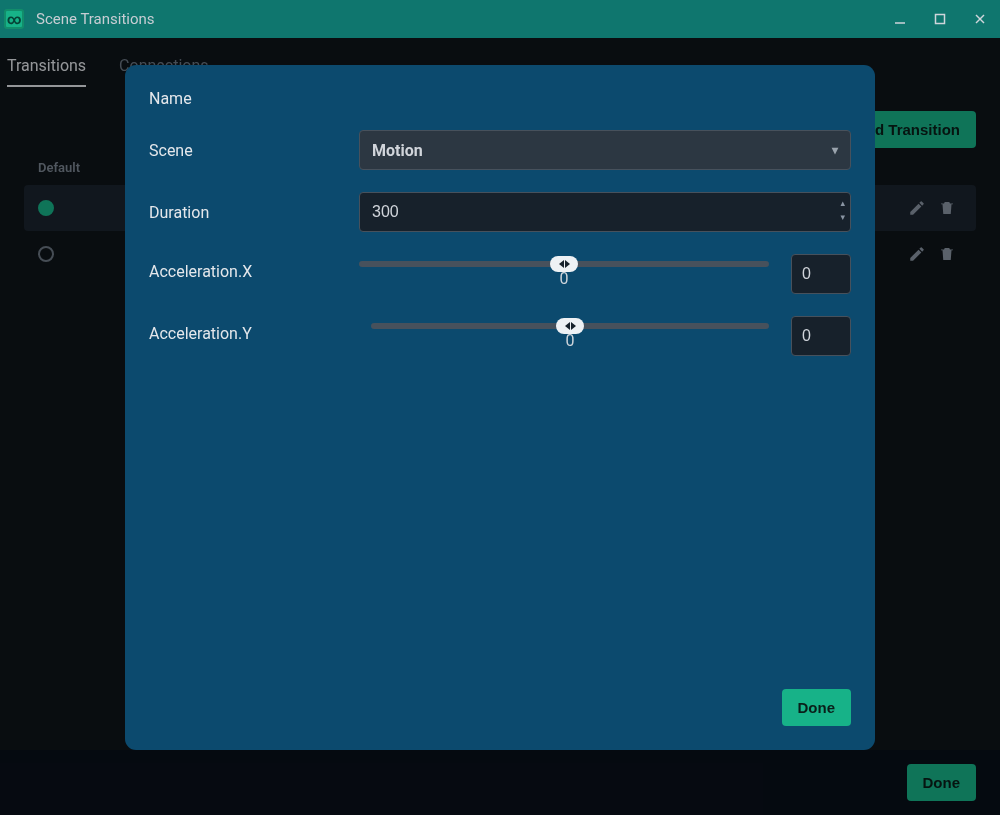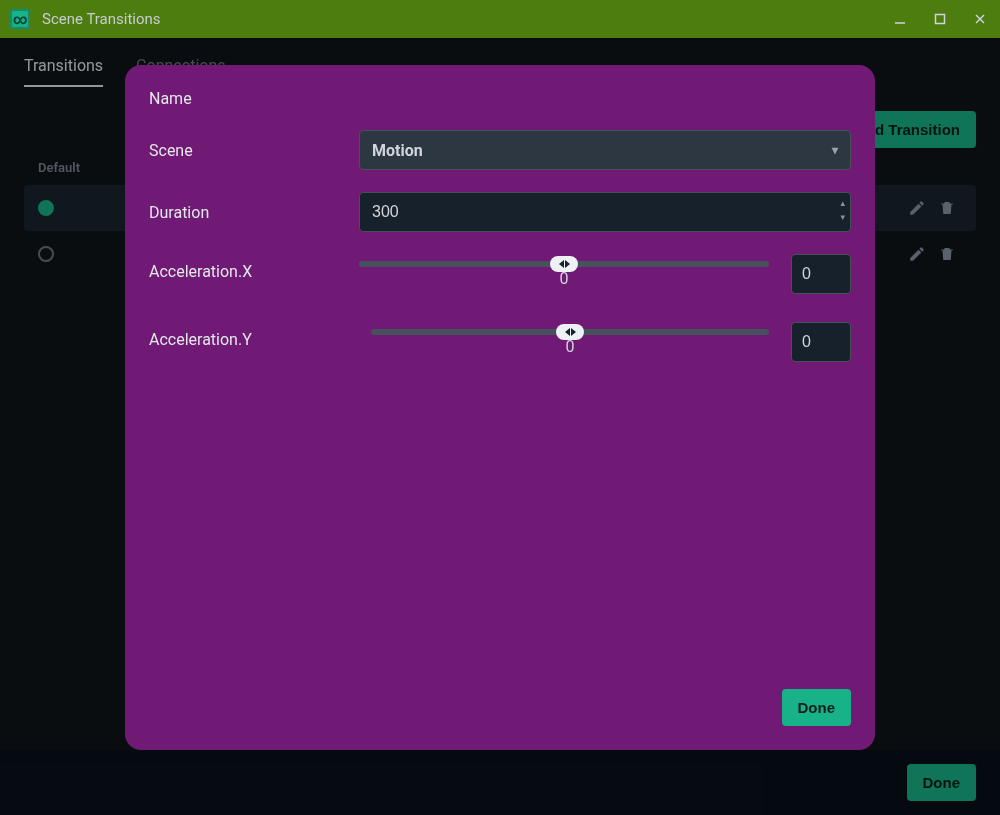--- a/index.html
+++ b/index.html
@@ -8,24 +8,24 @@
     font-family: -apple-system, BlinkMacSystemFont, "Segoe UI", Roboto, "Helvetica Neue", Arial, sans-serif;
     background: #0e1419;
     color: #d1d5db;
     font-size: 15px;
     position: relative;
   }
 
   
   .titlebar {
     height: 38px;
-    background: #4d7c0f;
-    display: flex;
-    align-items: center;
-    padding-left: 10px;
+    background: #0f766e;
+    display: flex;
+    align-items: center;
+    padding-left: 4px;
   }
   .titlebar .app-icon {
     width: 20px; height: 20px;
     background: #17b288;
     border-radius: 3px;
     display: flex; align-items: center; justify-content: center;
     margin-right: 12px;
     border: 2px solid #128d6b;
   }
   .titlebar .app-icon:before {
@@ -51,21 +51,21 @@
   
   .window-body {
     height: calc(100% - 38px);
     display: flex;
     flex-direction: column;
     background: #0e1419;
   }
   .tabs {
     display: flex;
     gap: 33px;
-    padding: 18px 24px 0 24px;
+    padding: 18px 24px 0 7px;
   }
   .tab {
     font-size: 16px;
     color: #6c7783;
     padding-bottom: 10px;
     cursor: pointer;
   }
   .tab.active {
     color: #e4e7eb;
     border-bottom: 2px solid #e4e7eb;
@@ -130,22 +130,22 @@
     position: absolute;
     top: 38px; left: 0; right: 0; bottom: 0;
     background: rgba(0,0,0,0.35);
   }
   .modal {
     position: absolute;
     left: 125px;
     top: 65px;
     width: 750px;
     height: 685px;
-    background: #701a75;
-    border-radius: 16px;
+    background: #0c4a6e;
+    border-radius: 11px;
     display: flex;
     flex-direction: column;
     padding: 24px;
   }
   .form-row {
     display: flex;
     align-items: center;
     margin-bottom: 22px;
   }
   .form-row .lbl {
@@ -332,21 +332,21 @@
       <div class="spinbox">
         <input class="text-input" value="300" style="">
         <div class="spin-arrows">
           <div>▴</div>
           <div>▾</div>
         </div>
       </div>
     </div>
   </div>
 
-  <div class="form-row" style="align-items:flex-start; margin-bottom:28px;">
+  <div class="form-row" style="align-items:flex-start; margin-bottom:22px;">
     <div class="lbl" style="padding-top:8px;">Acceleration.X</div>
     <div class="ctrl">
       <div class="slider-group">
         <div class="slider">
           <div class="track"></div>
           <div class="thumb"></div>
         </div>
         <div class="slider-value">0</div>
       </div>
       <div class="numcell">

